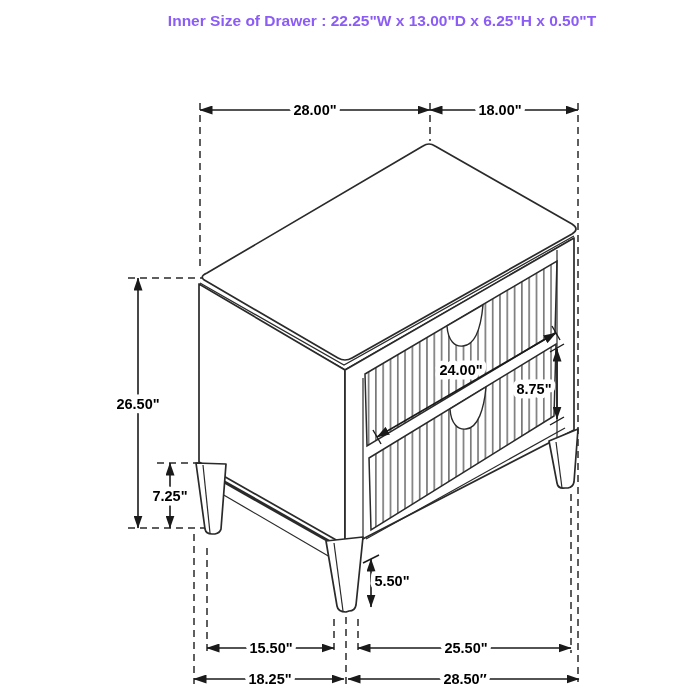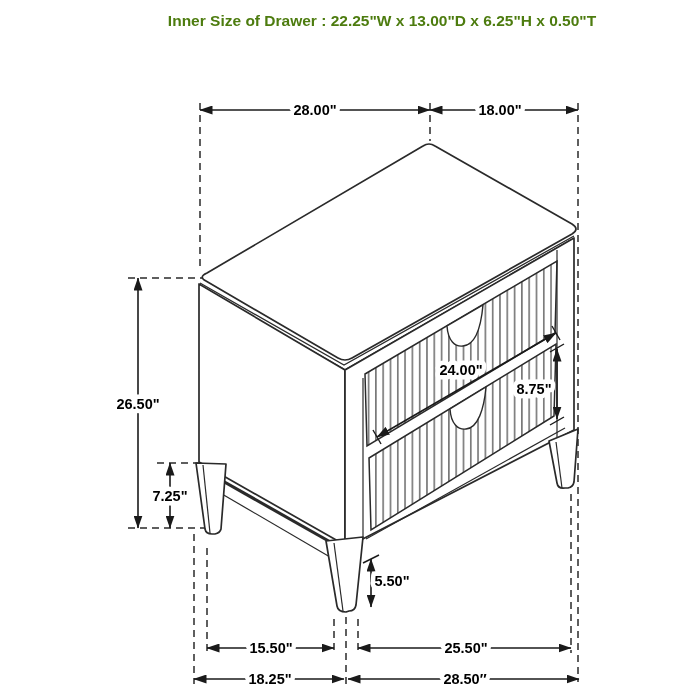--- a/index.html
+++ b/index.html
@@ -1,20 +1,20 @@
 <!DOCTYPE html>
 <html><head>
 <meta charset="utf-8">
 <style>
   html,body{margin:0;padding:0;background:#fff;}
   body{width:700px;height:700px;position:relative;font-family:"Liberation Sans",sans-serif;overflow:hidden;}
   .title{
     position:absolute;top:12px;left:0;right:0;
     text-align:center;padding-left:64px;box-sizing:border-box;
-    font-weight:bold;font-size:15.5px;color:#4d7c0f;white-space:nowrap;
+    font-weight:bold;font-size:15.5px;color:#8b5cf6;white-space:nowrap;
   }
   svg{position:absolute;top:0;left:0;}
   .dash{stroke:#2a2a2a;stroke-width:1.5;stroke-dasharray:7 5;fill:none;}
   .outline{stroke:#2a2a2a;stroke-width:1.7;fill:#fff;stroke-linejoin:round;}
   .thin{stroke:#2a2a2a;stroke-width:1.2;fill:none;}
   .bevel{stroke:#2a2a2a;stroke-width:1.3;fill:none;}
   .bevel-thick{stroke:#2a2a2a;stroke-width:3.4;fill:none;}
   .apron-thick{stroke:#2a2a2a;stroke-width:3.1;fill:none;}
   .drawer{stroke:#2a2a2a;stroke-width:1.5;}
   .pull{stroke:#2a2a2a;stroke-width:1.4;fill:#fff;}

